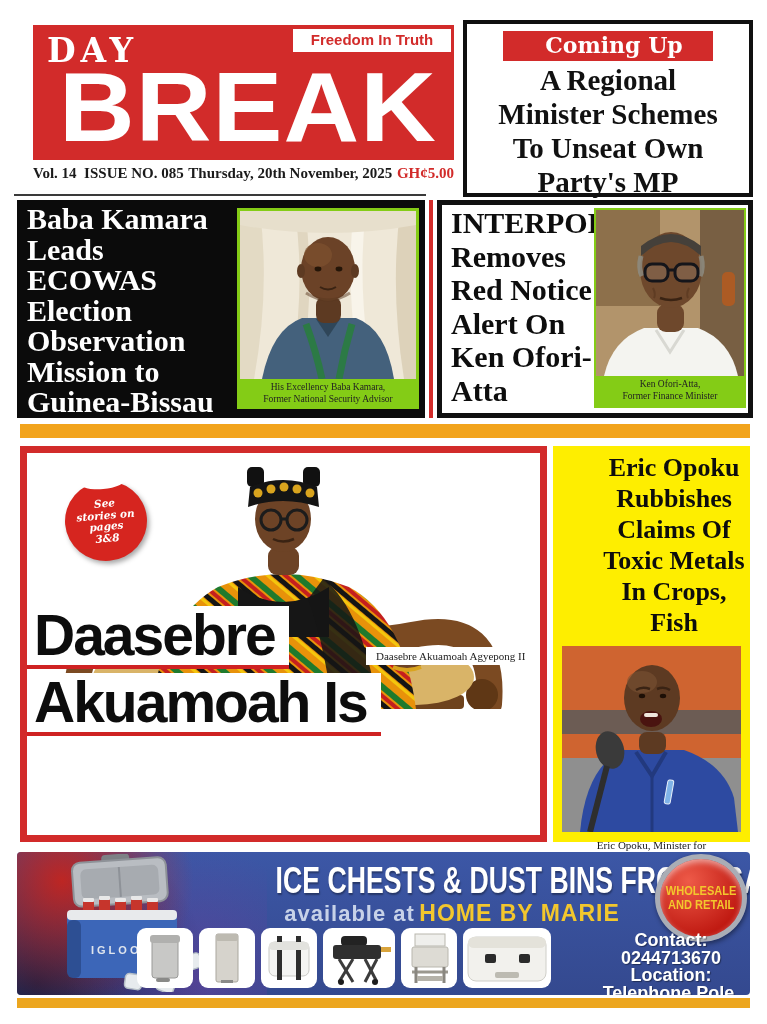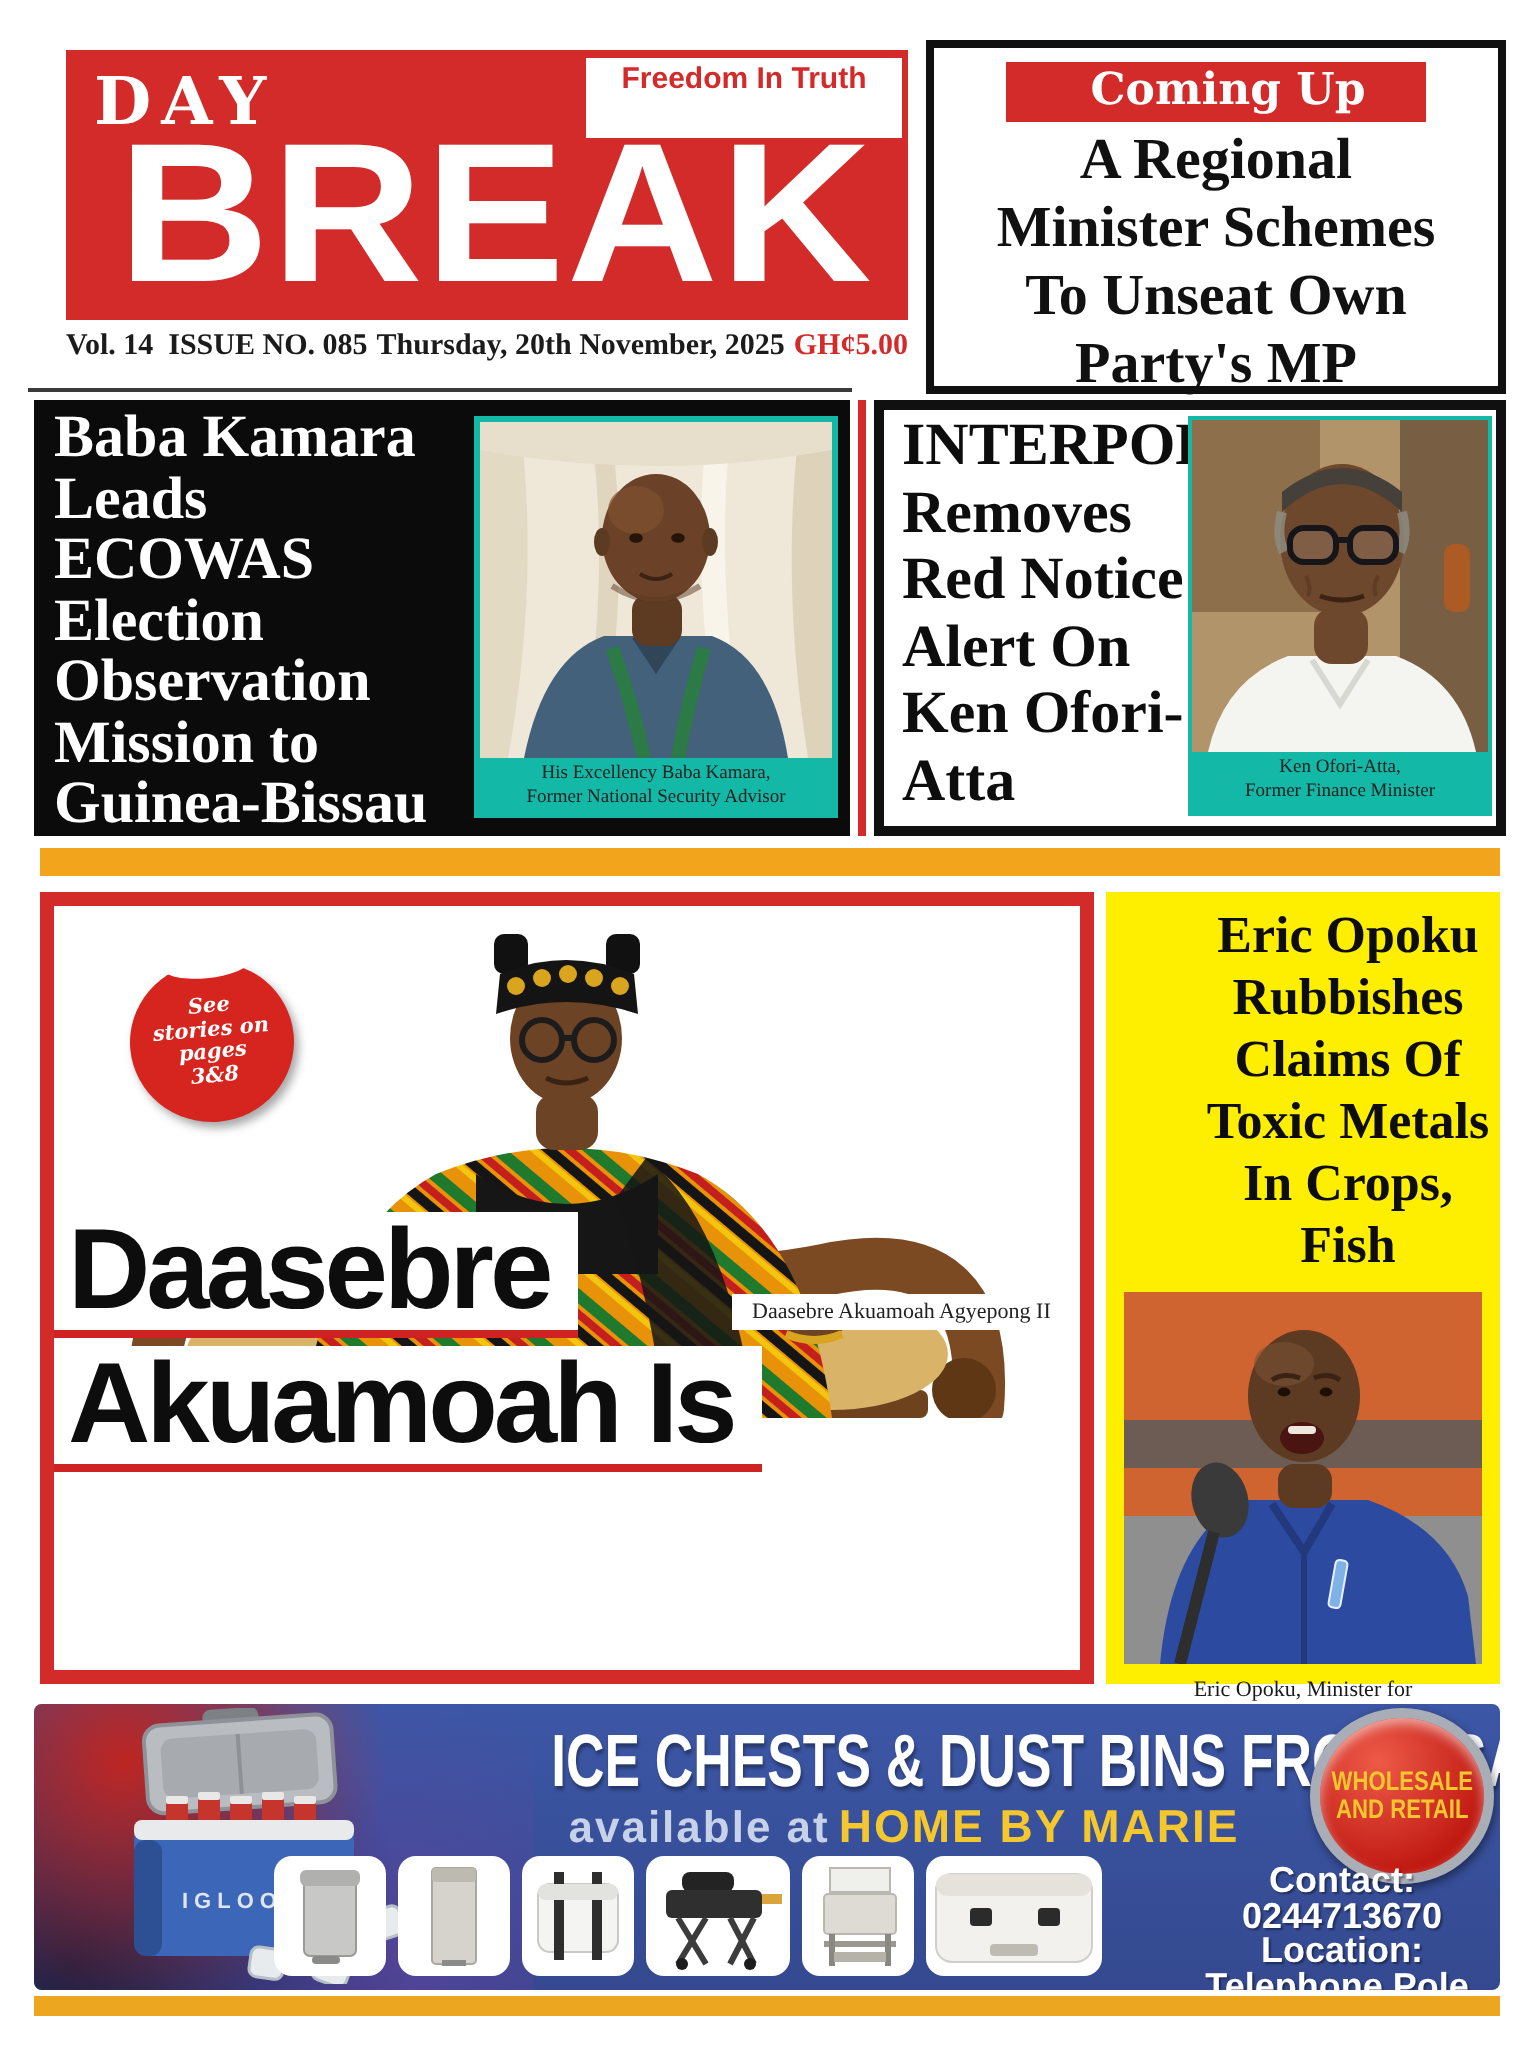--- a/index.html
+++ b/index.html
@@ -5,21 +5,21 @@
   * { margin:0; padding:0; box-sizing:border-box; }
   html,body { background:#ffffff; }
   .page {
     position:relative; width:767px; height:1024px; background:#fff;
     font-family:"Liberation Serif", serif; overflow:hidden;
   }
   .pre { white-space:pre-line; }
 
   
   .masthead { position:absolute; left:33px; top:25px; width:421px; height:135px; background:#d22b2a; }
-  .ribbon { position:absolute; right:3px; top:4px; width:158px; height:40px; background:#fff;
+  .ribbon { position:absolute; right:3px; top:4px; width:158px; height:23px; background:#fff;
             color:#d22b2a; font-family:"Liberation Sans",sans-serif; font-weight:bold; font-size:15px;
             text-align:center; line-height:22px; }
   .mast-day { position:absolute; left:14px; top:6px; color:#fff; font-family:"DejaVu Serif",serif;
               font-weight:bold; font-size:33px; letter-spacing:5px; }
   .mast-break { position:absolute; left:26px; top:32px; color:#fff; font-family:"Liberation Sans",sans-serif;
               font-weight:bold; font-size:97px; line-height:98px; letter-spacing:1px;
               transform:scale(1.08,1.02); transform-origin:left top; }
   .vol-line { position:absolute; left:33px; top:165px; width:421px; display:flex;
               justify-content:space-between; align-items:flex-start;
               font-weight:bold; font-size:15px; color:#1b1b1b; }
@@ -31,21 +31,21 @@
   .coming-up { position:absolute; left:463px; top:20px; width:290px; height:177px;
                border:4px solid #101010; background:#fff; text-align:center; }
   .cu-banner { margin:7px auto 3px; width:210px; height:30px; background:#d22b2a; color:#fff;
                font-family:"DejaVu Serif",serif; font-weight:bold; font-size:22px; line-height:29px;padding-left:12px; }
   .cu-headline { font-weight:bold; font-size:29px; line-height:1.17; color:#111; }
 
   
   .story-left { position:absolute; left:17px; top:200px; width:408px; height:218px; background:#0b0b0b; }
   .sl-headline { position:absolute; left:10px; top:4px; color:#fff; font-weight:bold;
                  font-size:30px; line-height:30.5px; }
-  .photo-frame { position:absolute; background:#14b8a6; padding:3px; }
+  .photo-frame { position:absolute; background:#84cc16; padding:3px; }
   .pf-baba { right:6px; top:8px; width:182px; height:201px; }
   .pf-baba svg { width:100%; height:168px; display:block; }
   .photo-cap { text-align:center; font-size:9.5px; line-height:12px; color:#222; padding-top:2px; }
 
   .vert-divider { position:absolute; left:429px; top:200px; width:4px; height:218px; background:#d22b2a; }
 
   .story-right { position:absolute; left:437px; top:200px; width:316px; height:218px;
                  background:#fff; border:5px solid #101010; }
   .sr-headline { position:absolute; left:9px; top:1px; color:#0d0d0d; font-weight:bold;
                  font-size:30px; line-height:33.5px; }

